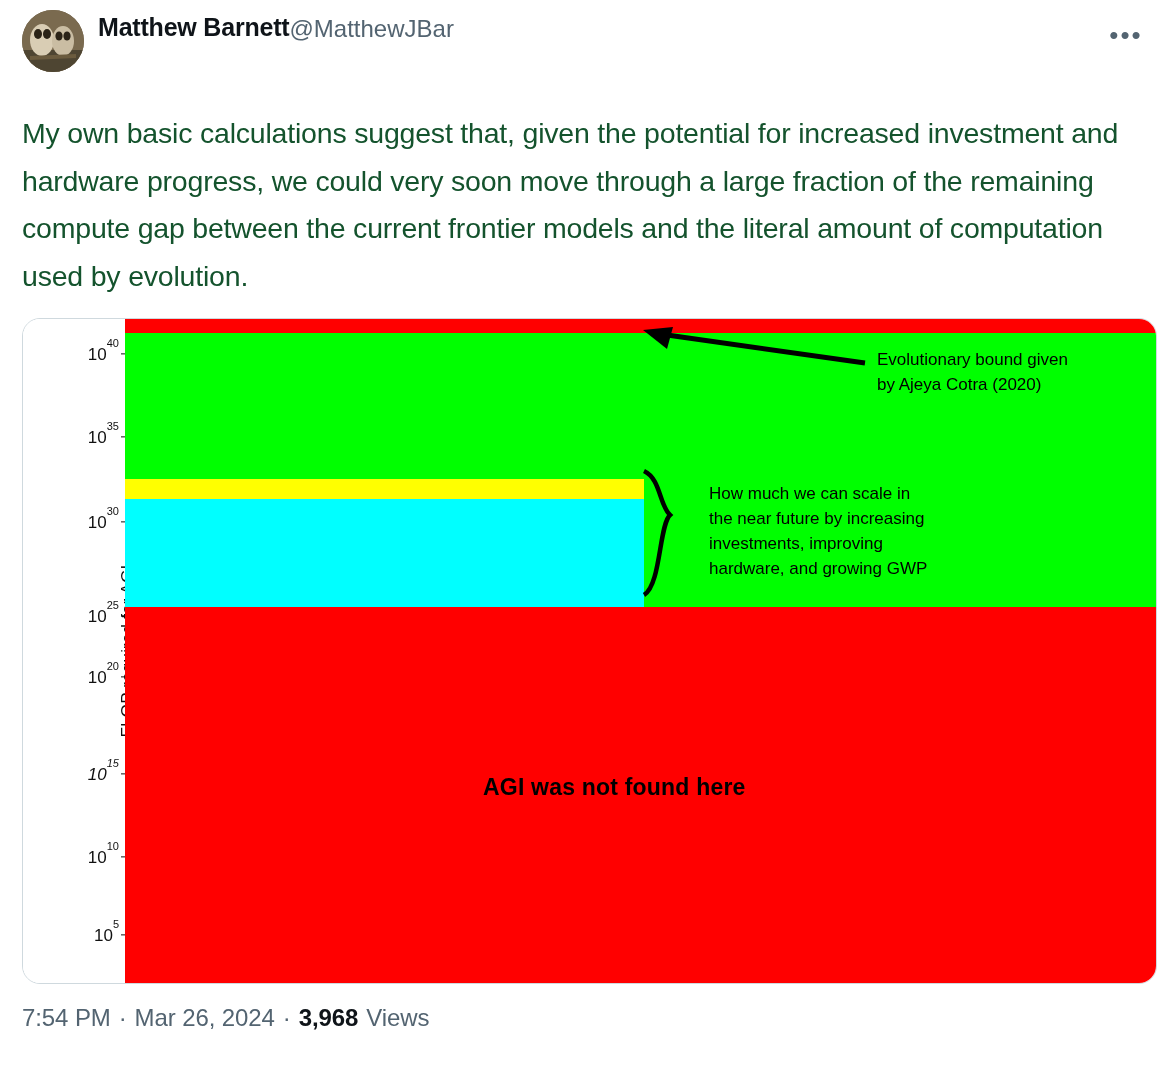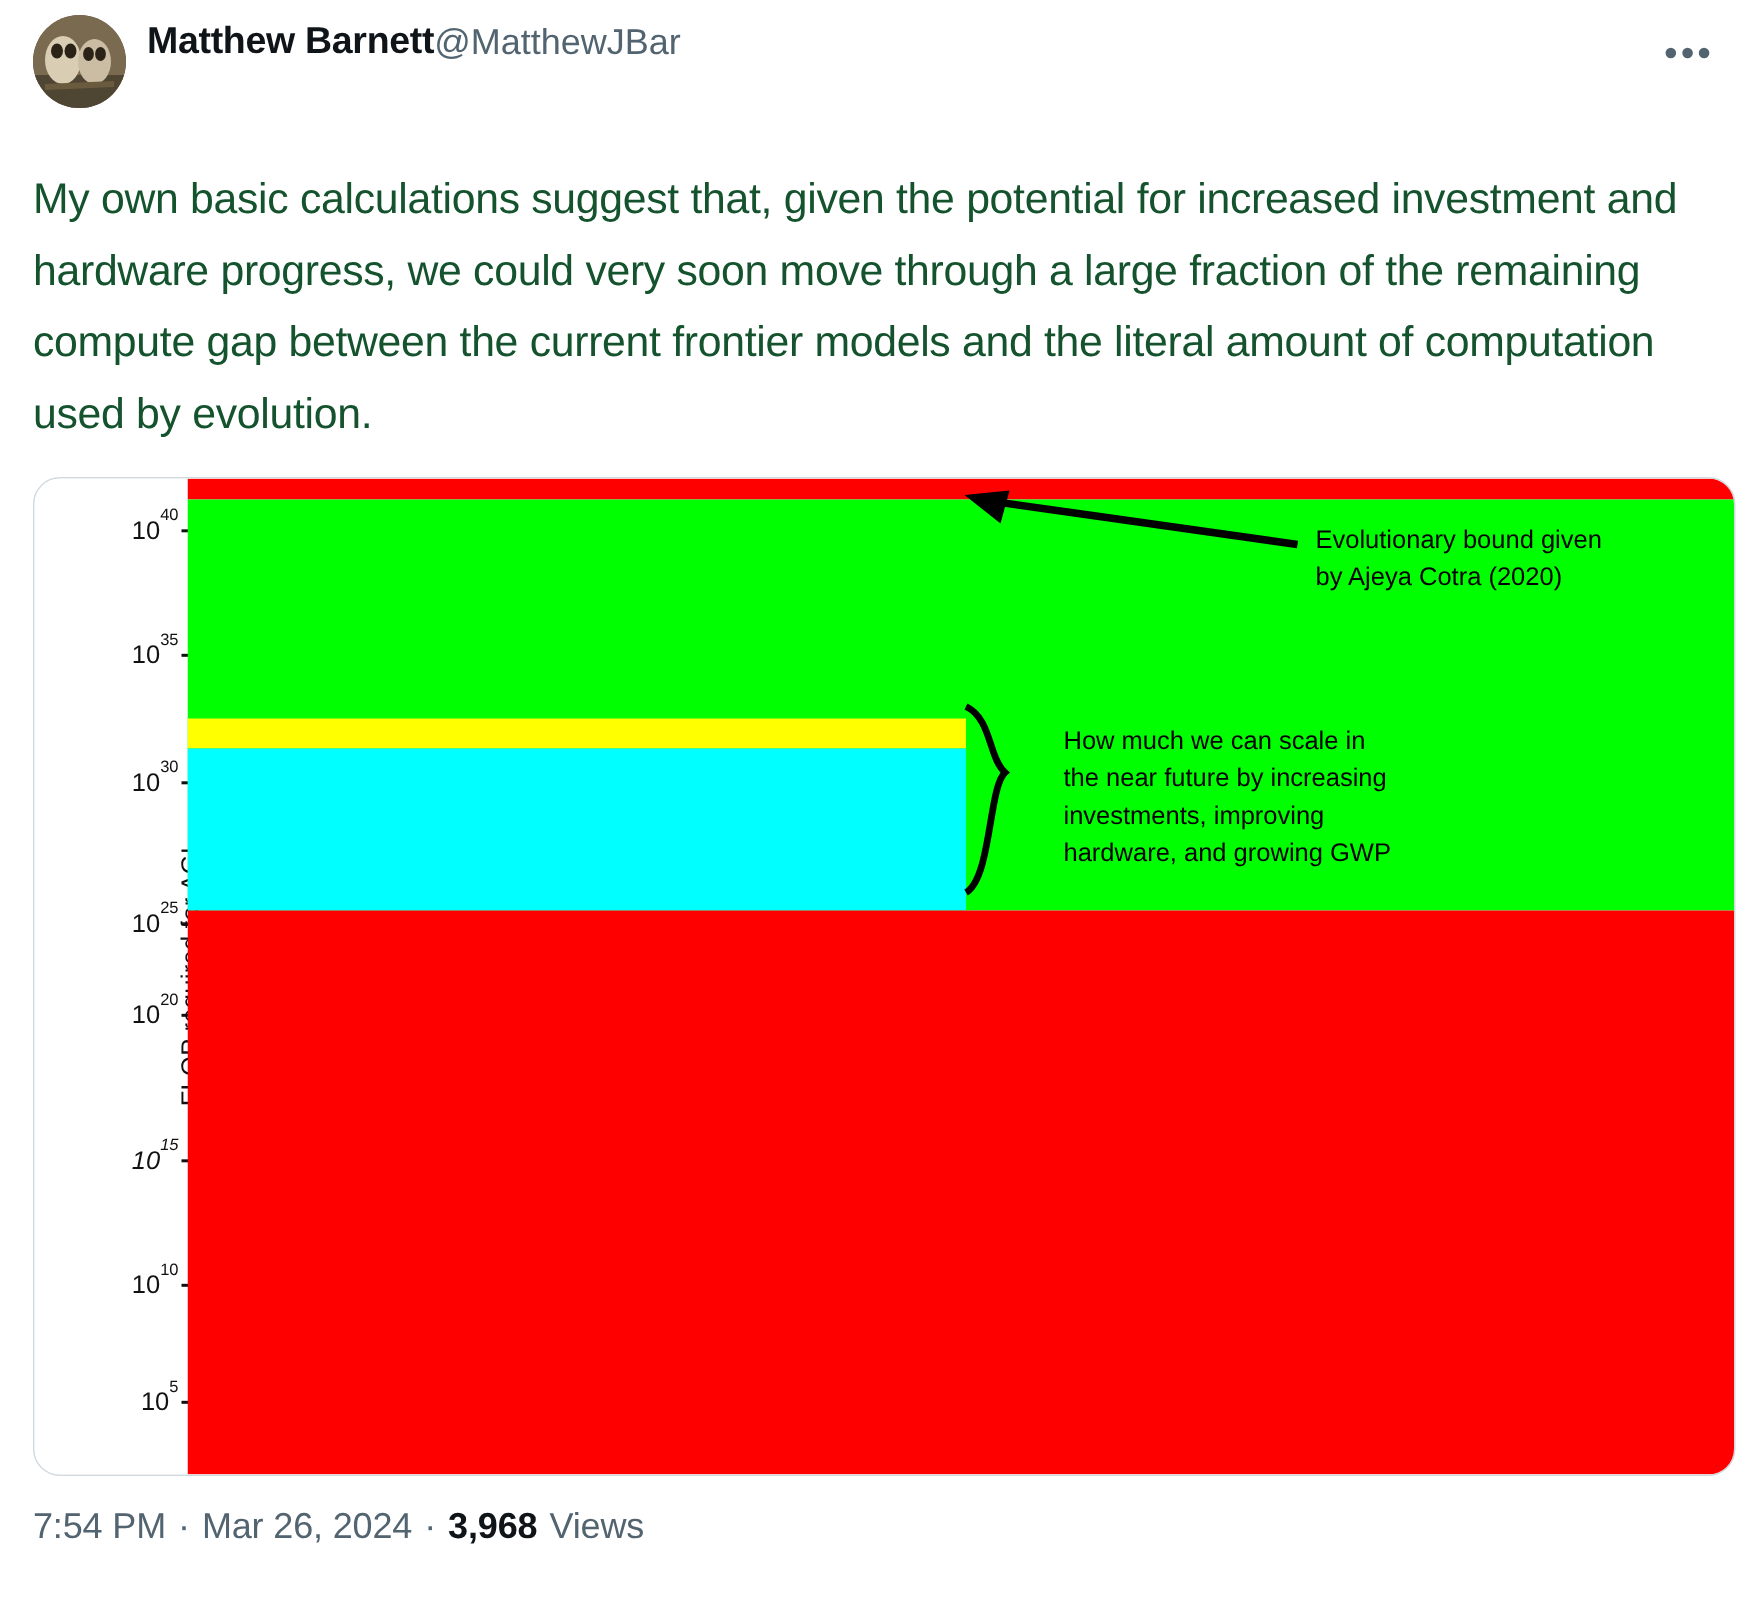--- a/index.html
+++ b/index.html
@@ -236,20 +236,21 @@
             <path d="M519,152 C536,160 534,186 545,196 C534,206 536,266 519,276" stroke="#000" stroke-width="4.5" fill="none"></path>
           </g>
         </svg>
 
         <div class="annot" style="left:752px; top:28px;">Evolutionary bound given
 by Ajeya Cotra (2020)</div>
         <div class="annot" style="left:584px; top:162px;">How much we can scale in
 the near future by increasing
 investments, improving
 hardware, and growing GWP</div>
+        <div class="agi-label" style="left:358px; top:455px;">AGI was not found here</div>
       </div>
     </div>
   </div>
 
   <div class="footer">
     <span>7:54 PM</span>
     <span class="sep">·</span>
     <span>Mar 26, 2024</span>
     <span class="sep">·</span>
     <span class="views-count">3,968</span>

